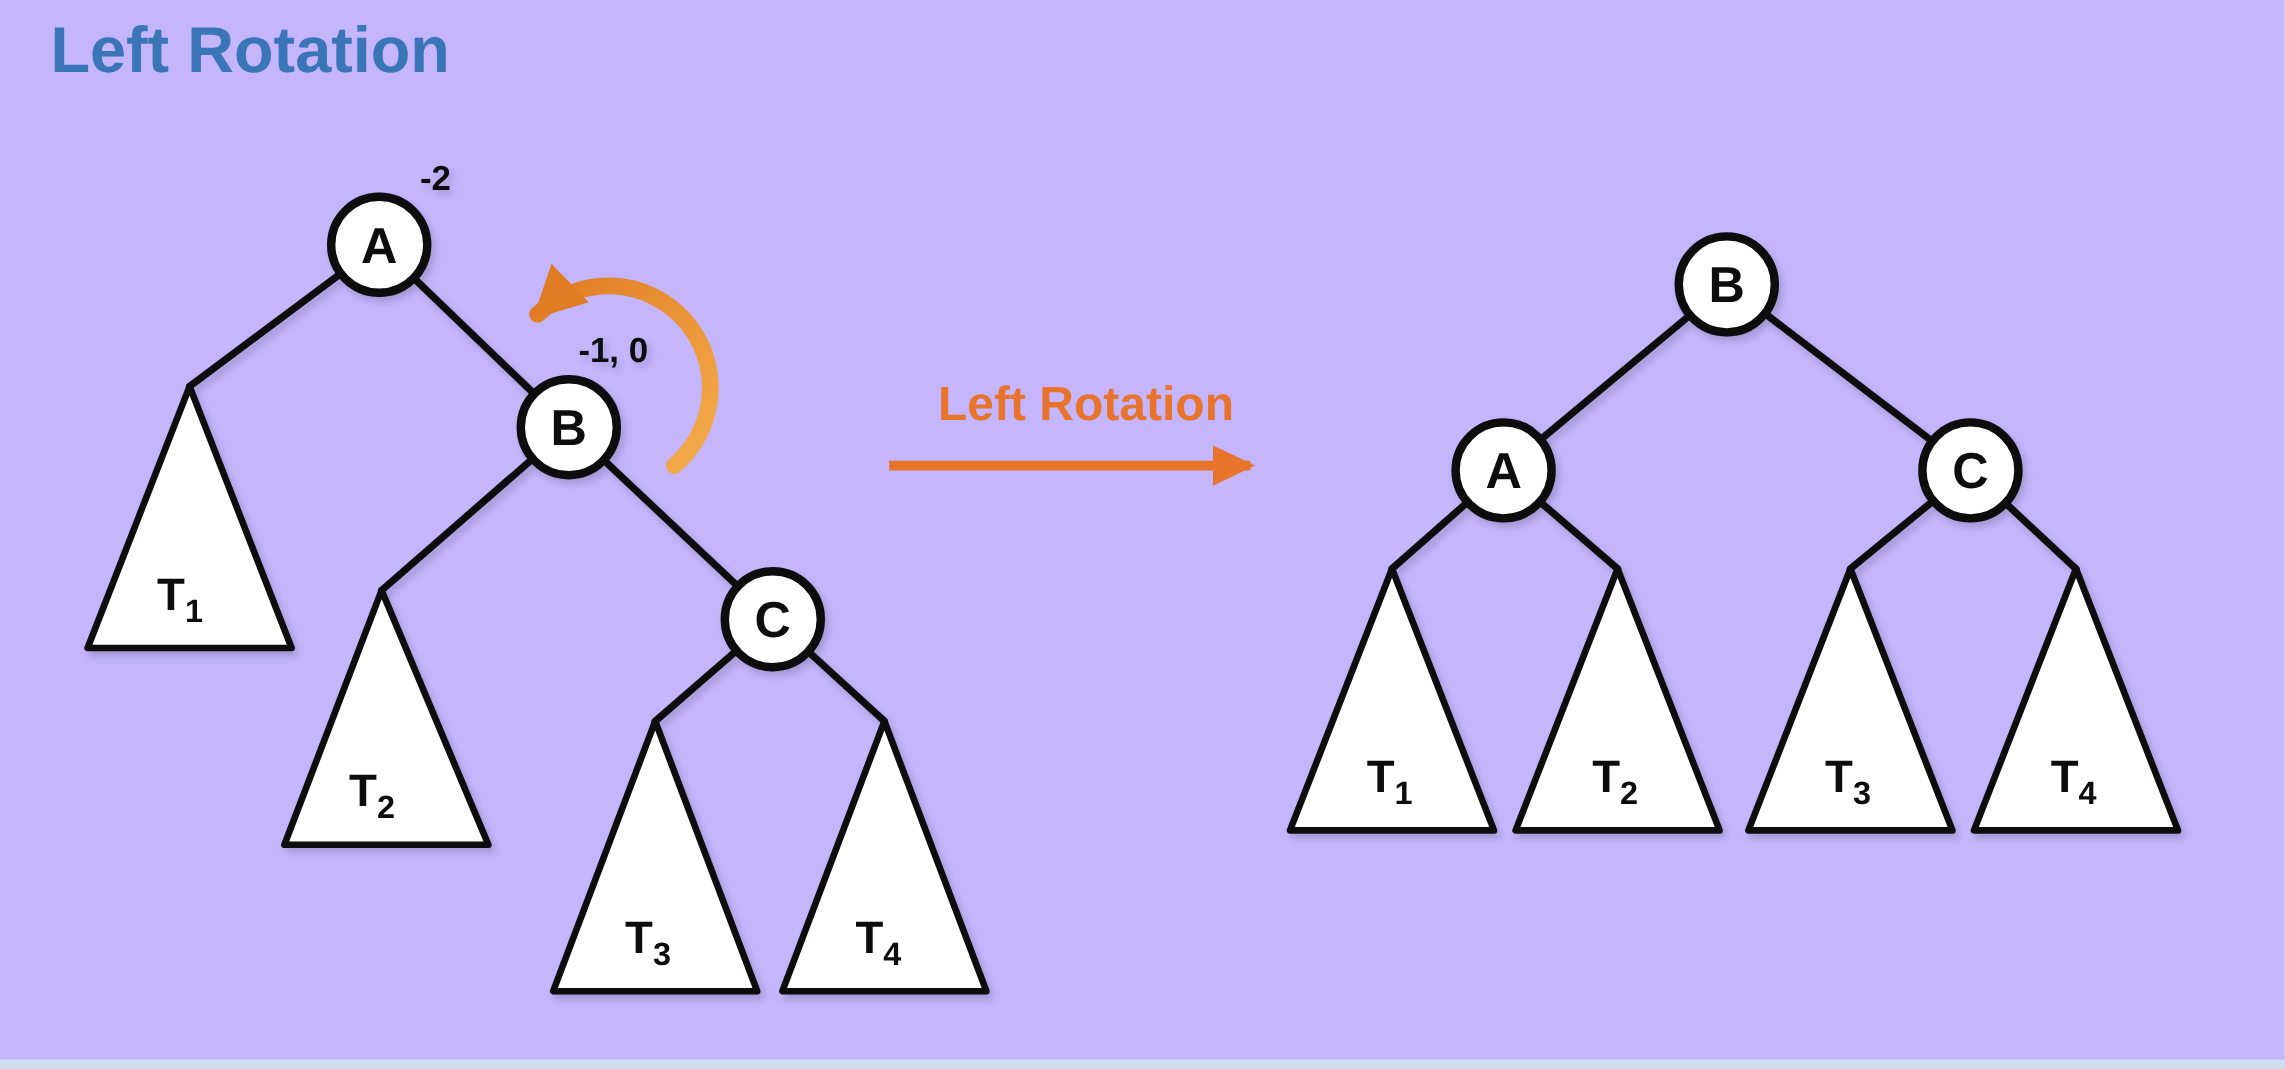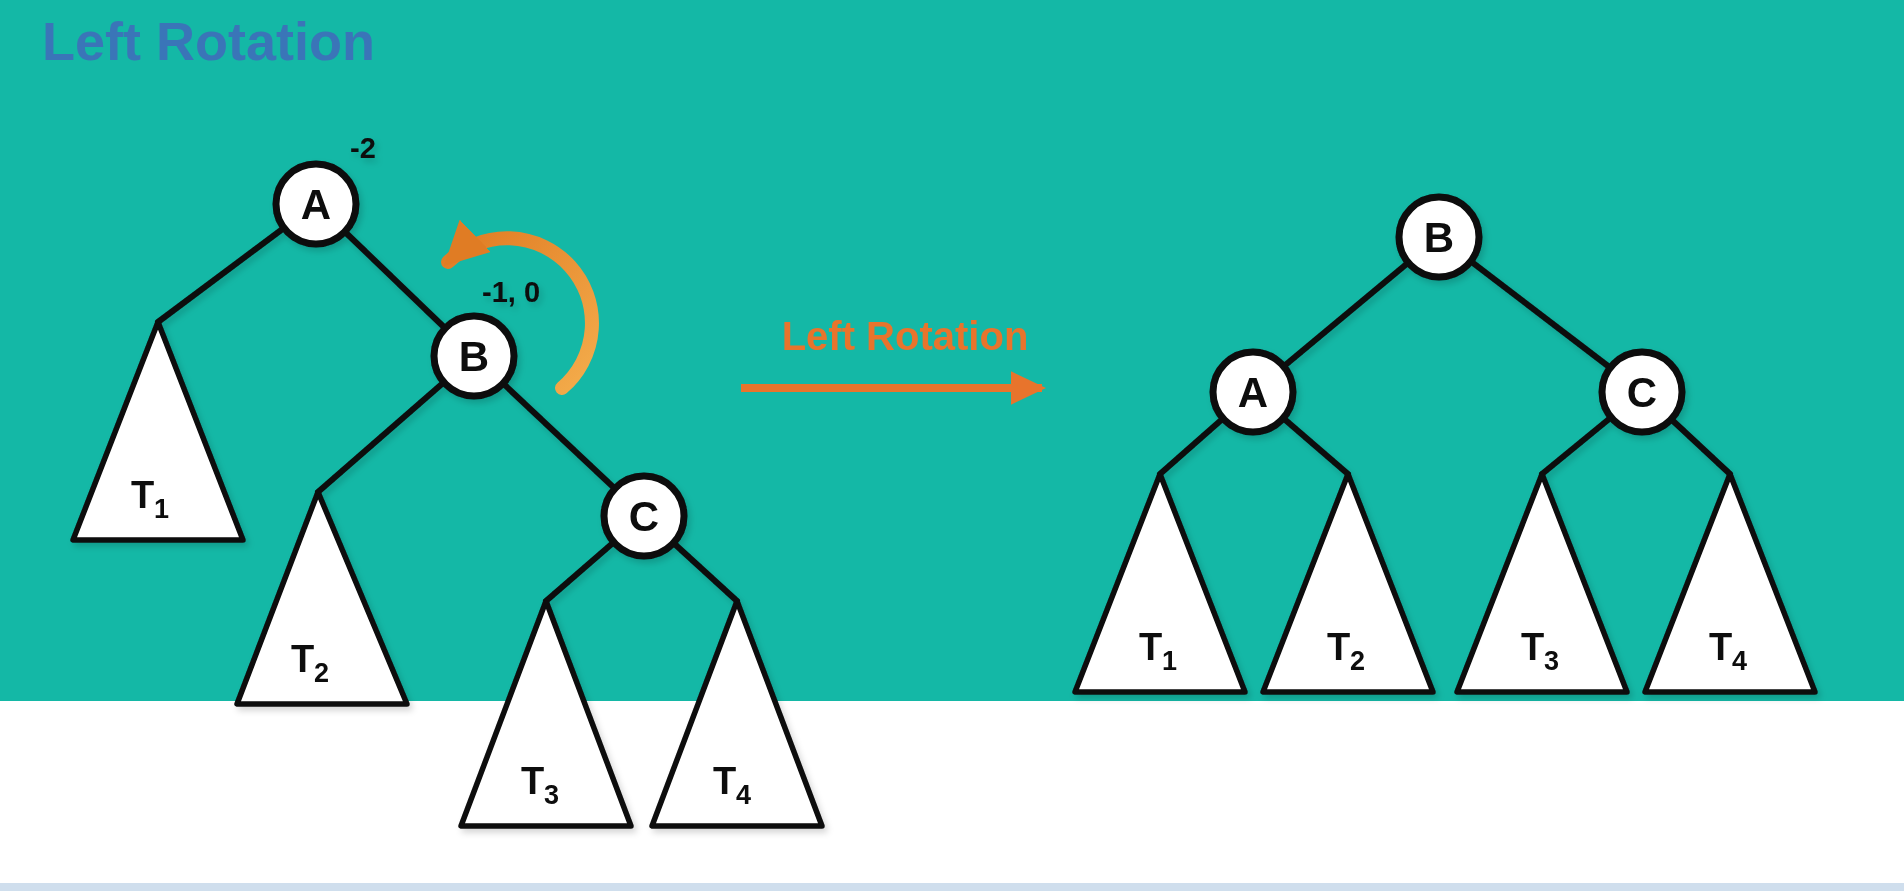--- a/index.html
+++ b/index.html
@@ -6,22 +6,22 @@
     margin: 0;
     padding: 0;
     background: #ffffff;
     width: 1904px;
     height: 891px;
     overflow: hidden;
   }
   .stage {
     position: relative;
     width: 1904px;
-    height: 701px;
-    background: #14b8a6;
+    height: 891px;
+    background: #c4b5fd;
   }
   svg text {
     font-family: "Liberation Sans", sans-serif;
     font-weight: bold;
     fill: #0b0b0b;
   }
   .title      { font-size: 54px; fill: #3a75b8; }
   .nodeLetter { font-size: 42px; text-anchor: middle; }
   .balance    { font-size: 29px; }
   .tlabel     { font-size: 38px; text-anchor: middle; }

